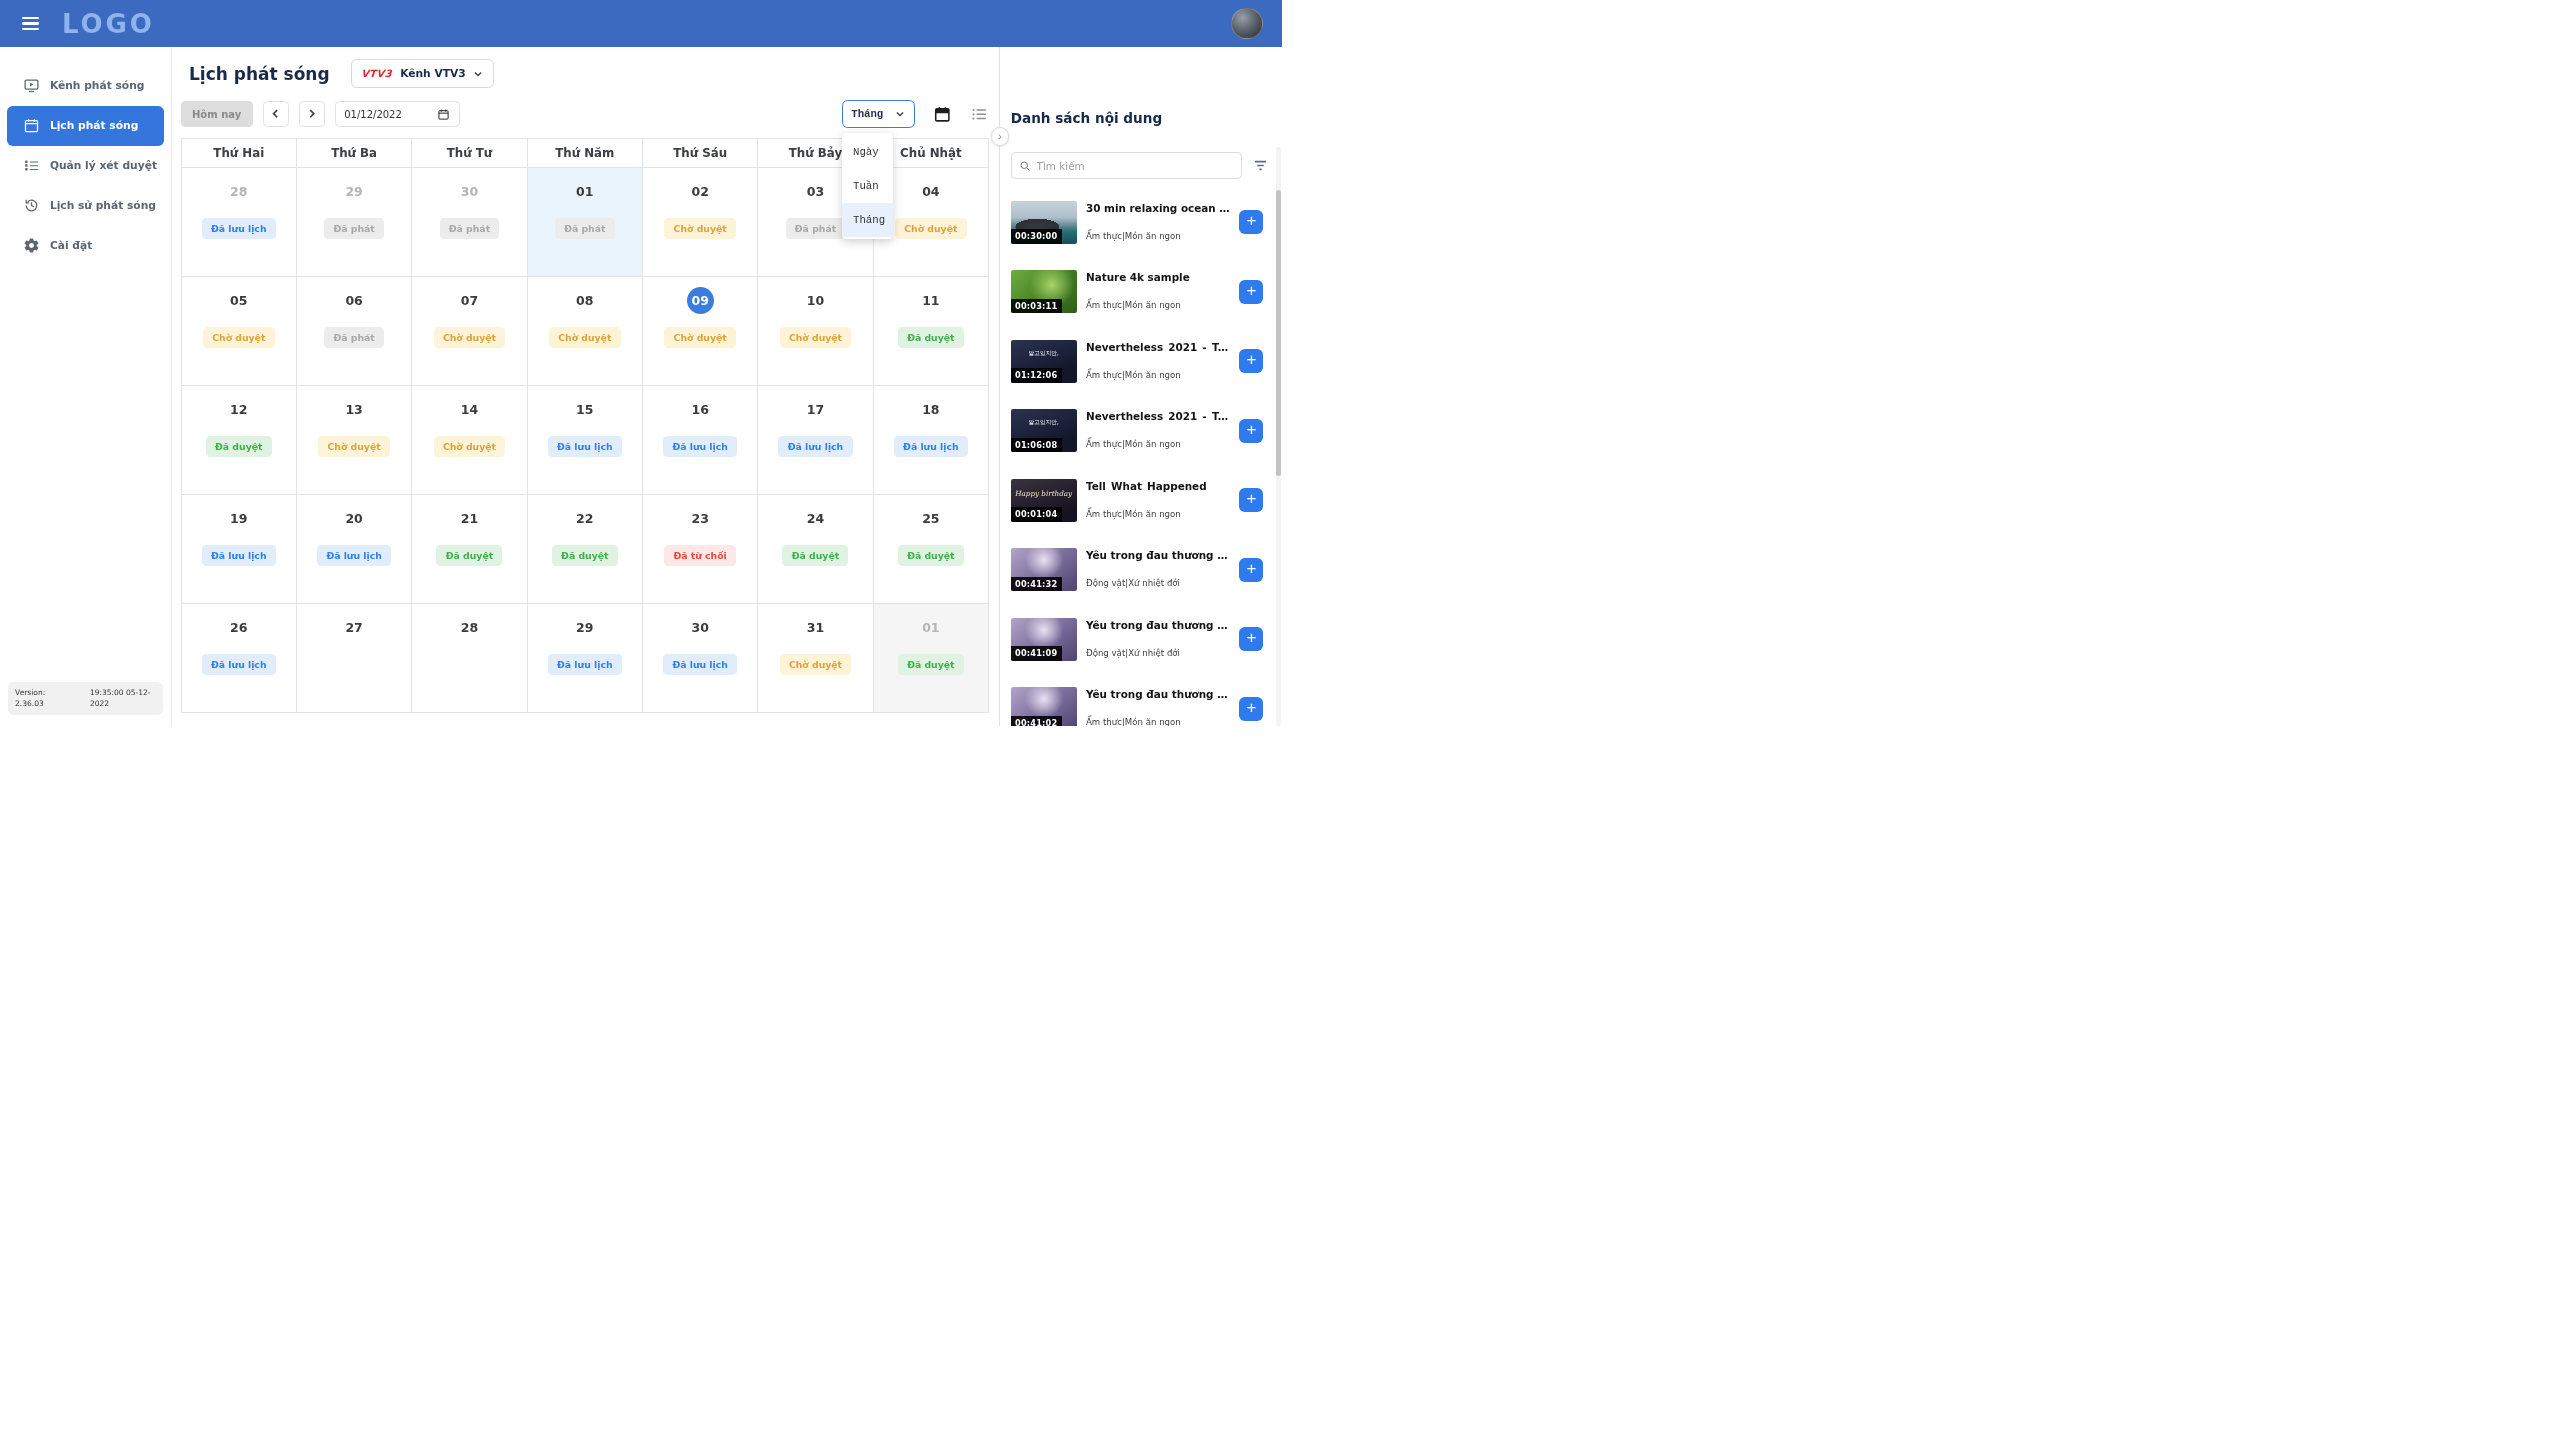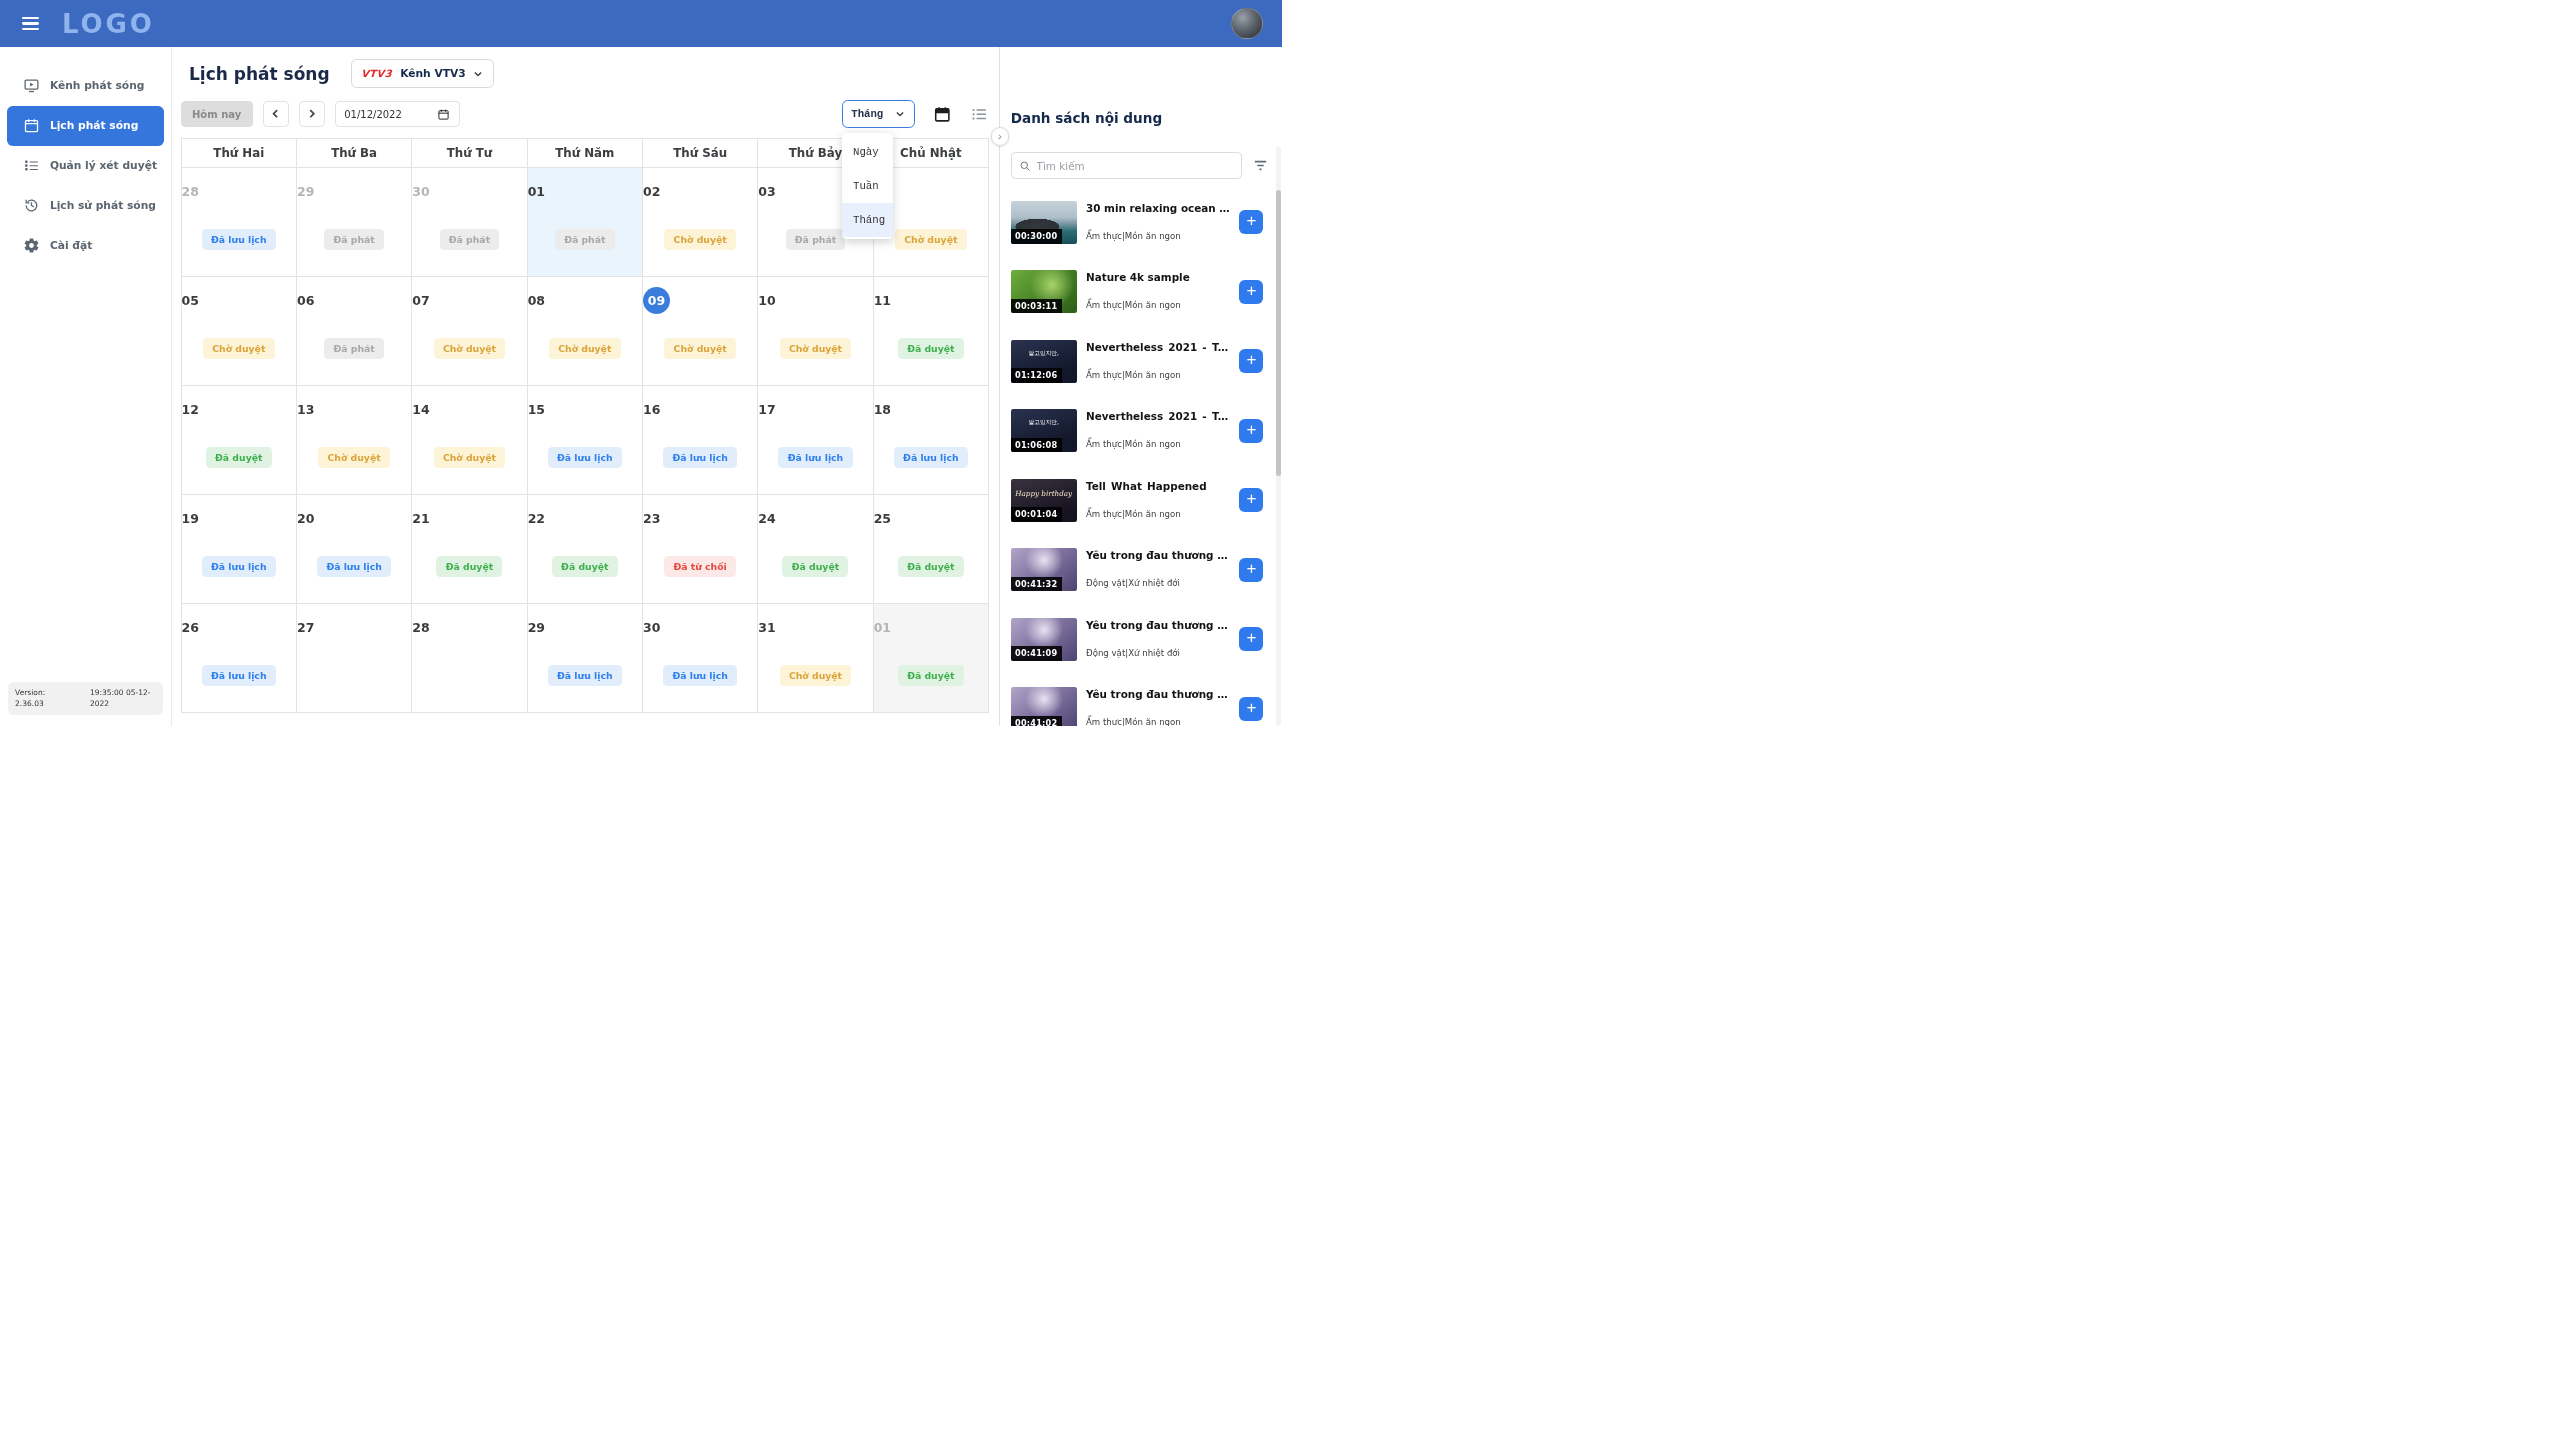--- a/index.html
+++ b/index.html
@@ -62,24 +62,24 @@
   .icon-btn { background:none; border:none; cursor:pointer; display:flex; align-items:center; }
   .icon-btn svg { width:18.6px; height:18.6px; }
 
   
   .calendar { margin:10px 10px 0 8.6px; border-top:0.7px solid #e3e3e3; border-left:0.7px solid #e3e3e3; }
   .cal-head, .cal-grid { display:grid; grid-template-columns:repeat(7,1fr); }
   .cal-headcell { height:29px; border-right:0.7px solid #e3e3e3; border-bottom:0.7px solid #e3e3e3; display:flex; align-items:center; justify-content:center; font-size:11.8px; font-weight:bold; color:#3c4043; }
   .cal-cell { height:109px; border-right:0.7px solid #e3e3e3; border-bottom:0.7px solid #e3e3e3; text-align:center; cursor:pointer; background:#fff; }
   .cal-cell.today { background:#e9f4fd; }
   .cal-cell.next-month { background:#f5f5f5; }
-  .day-num { height:27px; margin-top:10px; display:flex; align-items:center; justify-content:flex-start; font-size:12.5px; font-weight:bold; color:#3c3c3c; }
+  .day-num { height:27px; margin-top:10px; display:flex; align-items:center; justify-content:center; font-size:12.5px; font-weight:bold; color:#3c3c3c; }
   .day-num.muted { color:#b5b5b5; }
   .day-num.selected span { width:27px; height:27px; border-radius:50%; background:#3b7ddd; color:#fff; display:flex; align-items:center; justify-content:center; }
-  .badge { display:inline-block; margin-top:24px; padding:5px 9.3px; border-radius:4.3px; font-size:9.3px; font-weight:bold; }
+  .badge { display:inline-block; margin-top:13px; padding:5px 9.3px; border-radius:4.3px; font-size:9.3px; font-weight:bold; }
   .badge--saved    { background:#e1edfb; color:#2f80ed; }
   .badge--aired    { background:#ececec; color:#a8a8a8; }
   .badge--pending  { background:#fdf3d7; color:#dba43a; }
   .badge--approved { background:#e0f3e2; color:#3faf4e; }
   .badge--rejected { background:#fce9e7; color:#e5483c; }
 
   
   .right-panel { width:283px; border-left:0.7px solid #e0e0e0; position:relative; padding:0 0 0 10.7px; }
   .collapse-btn { position:absolute; left:-9.3px; top:80px; width:18.6px; height:18.6px; border-radius:50%; background:#fff; border:0.7px solid #ddd; box-shadow:0 0.7px 2.9px rgba(0,0,0,0.12); color:#888; font-size:11.4px; line-height:1; cursor:pointer; z-index:20; }
   .panel-title { padding-top:63px; font-size:13.6px; font-weight:bold; color:#15294b; }

